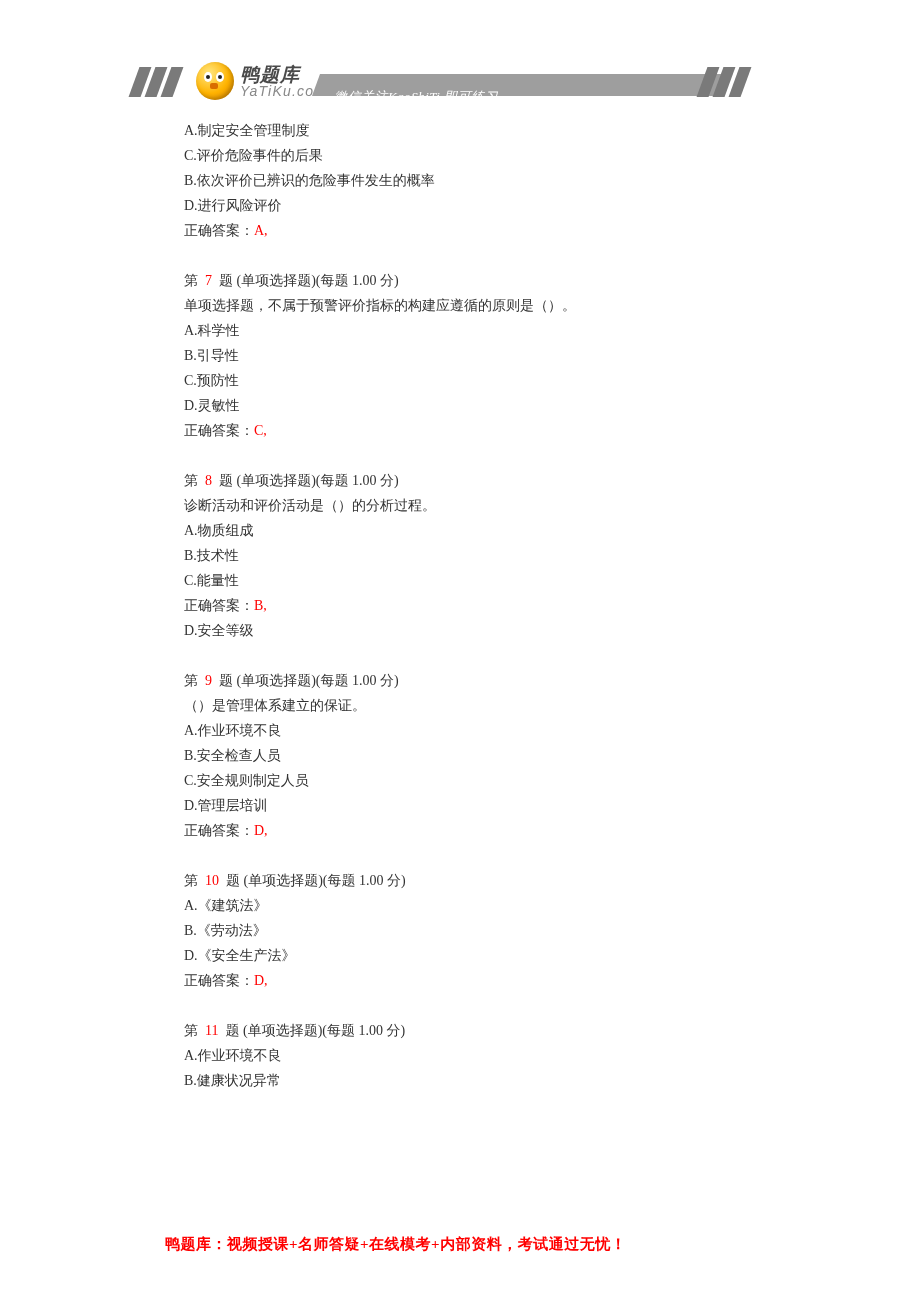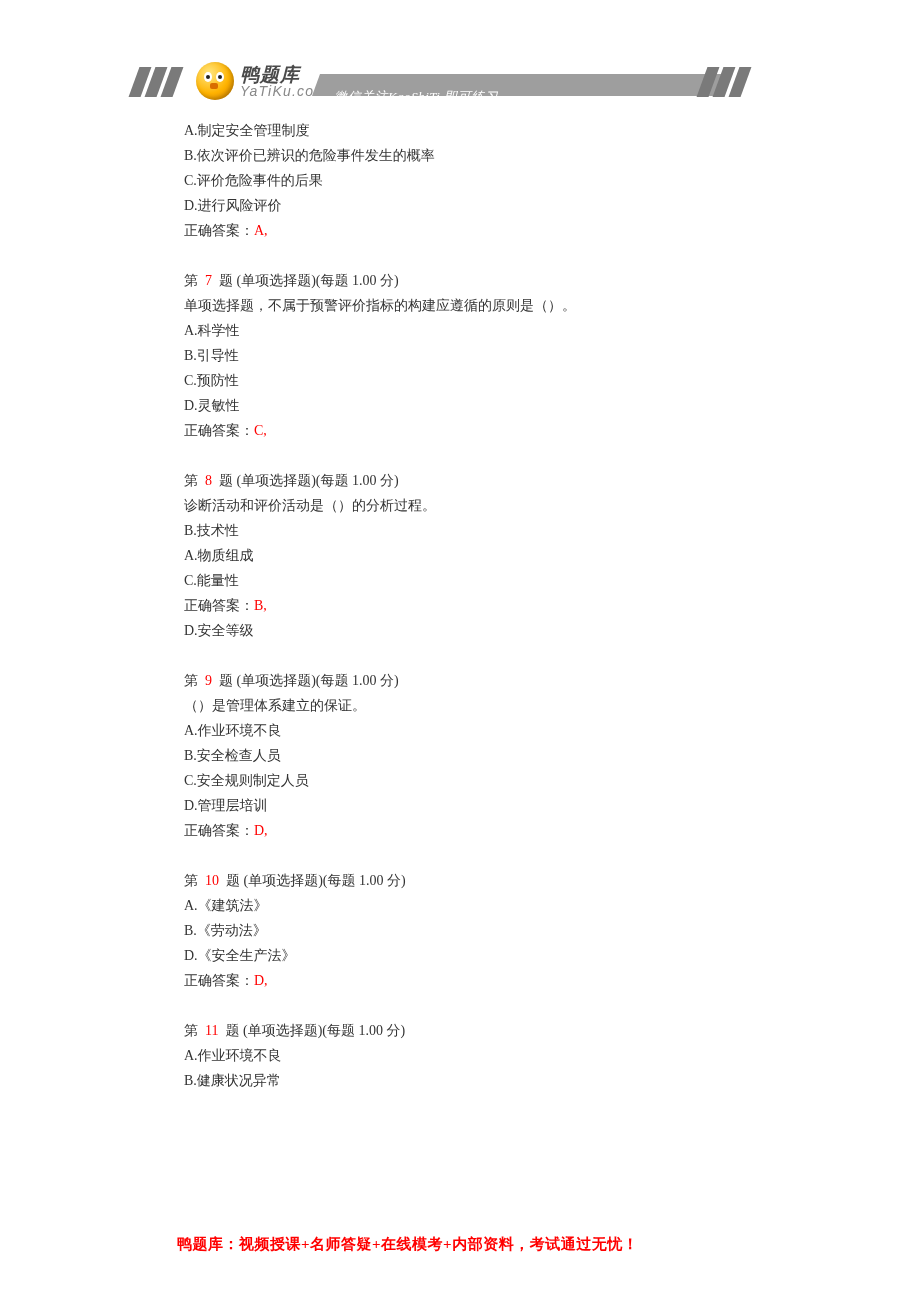--- a/index.html
+++ b/index.html
@@ -129,21 +129,21 @@
     line-height: 25px;
     font-size: 14px;
     color: #333;
   }
   .question-block { margin-bottom: 25px; }
   .line { white-space: pre-wrap; margin-left: 44px; }
   .red { color: #ff0000; }
   .footer {
     position: absolute;
     bottom: 48px;
-    left: 177px;
+    left: 165px;
     font-family: "SimSun", serif;
     font-size: 15px;
     font-weight: bold;
     color: #ff0000;
     letter-spacing: 0.5px;
   }
 </style>
 </head>
 <body>
 
@@ -174,41 +174,41 @@
     <div class="stripe"></div>
     <div class="stripe"></div>
     <div class="stripe"></div>
   </div>
 </div>
 
 <div class="content">
 
   <div class="question-block">
     <div class="line">A.制定安全管理制度</div>
+    <div class="line">C.评价危险事件的后果</div>
     <div class="line">B.依次评价已辨识的危险事件发生的概率</div>
-    <div class="line">C.评价危险事件的后果</div>
     <div class="line">D.进行风险评价</div>
     <div class="line"><span>正确答案：</span><span class="red">A,</span></div>
   </div>
 
   <div class="question-block">
     <div class="line"><span>第  </span><span class="red">7</span><span>  题 (单项选择题)(每题 1.00 分)</span></div>
     <div class="line">单项选择题，不属于预警评价指标的构建应遵循的原则是（）。</div>
     <div class="line">A.科学性</div>
     <div class="line">B.引导性</div>
     <div class="line">C.预防性</div>
     <div class="line">D.灵敏性</div>
     <div class="line"><span>正确答案：</span><span class="red">C,</span></div>
   </div>
 
   <div class="question-block">
     <div class="line"><span>第  </span><span class="red">8</span><span>  题 (单项选择题)(每题 1.00 分)</span></div>
     <div class="line">诊断活动和评价活动是（）的分析过程。</div>
+    <div class="line">A.物质组成</div>
     <div class="line">B.技术性</div>
-    <div class="line">A.物质组成</div>
     <div class="line">C.能量性</div>
     <div class="line"><span>正确答案：</span><span class="red">B,</span></div>
     <div class="line">D.安全等级</div>
   </div>
 
   <div class="question-block">
     <div class="line"><span>第  </span><span class="red">9</span><span>  题 (单项选择题)(每题 1.00 分)</span></div>
     <div class="line">（）是管理体系建立的保证。</div>
     <div class="line">A.作业环境不良</div>
     <div class="line">B.安全检查人员</div>

